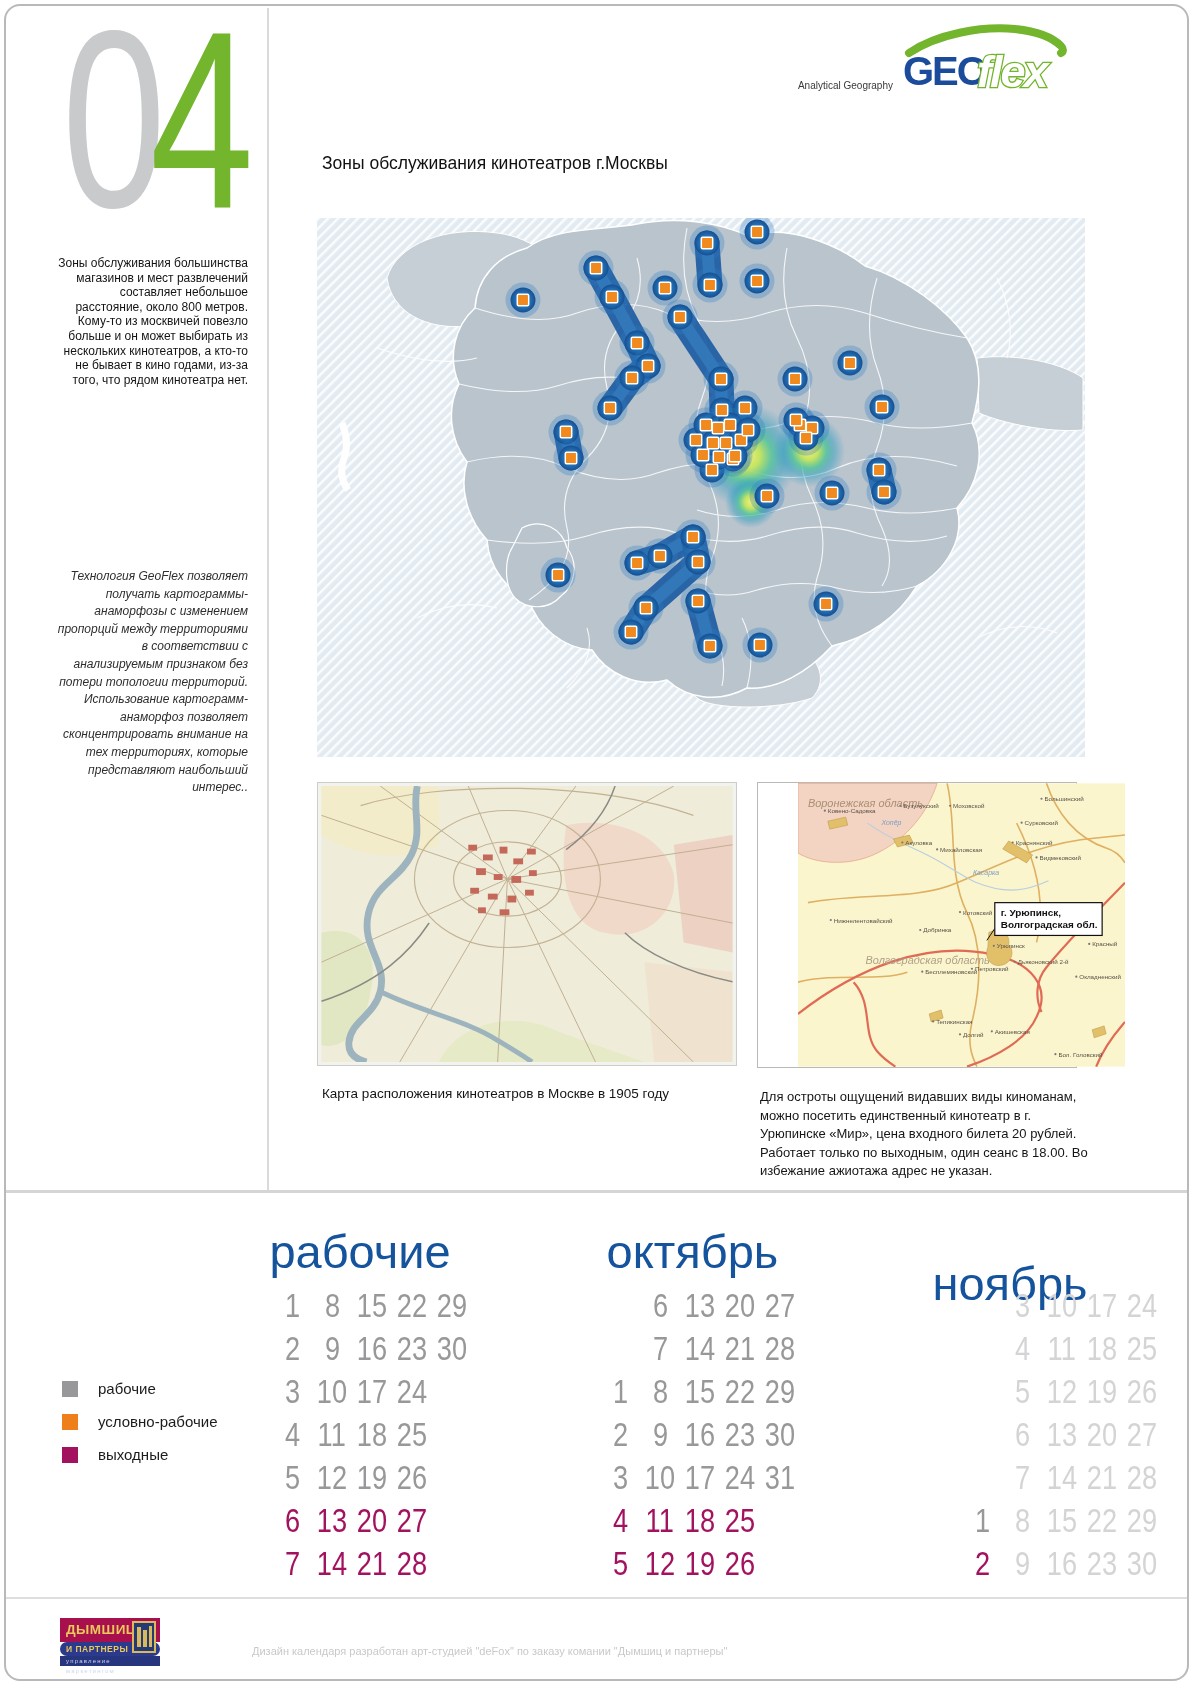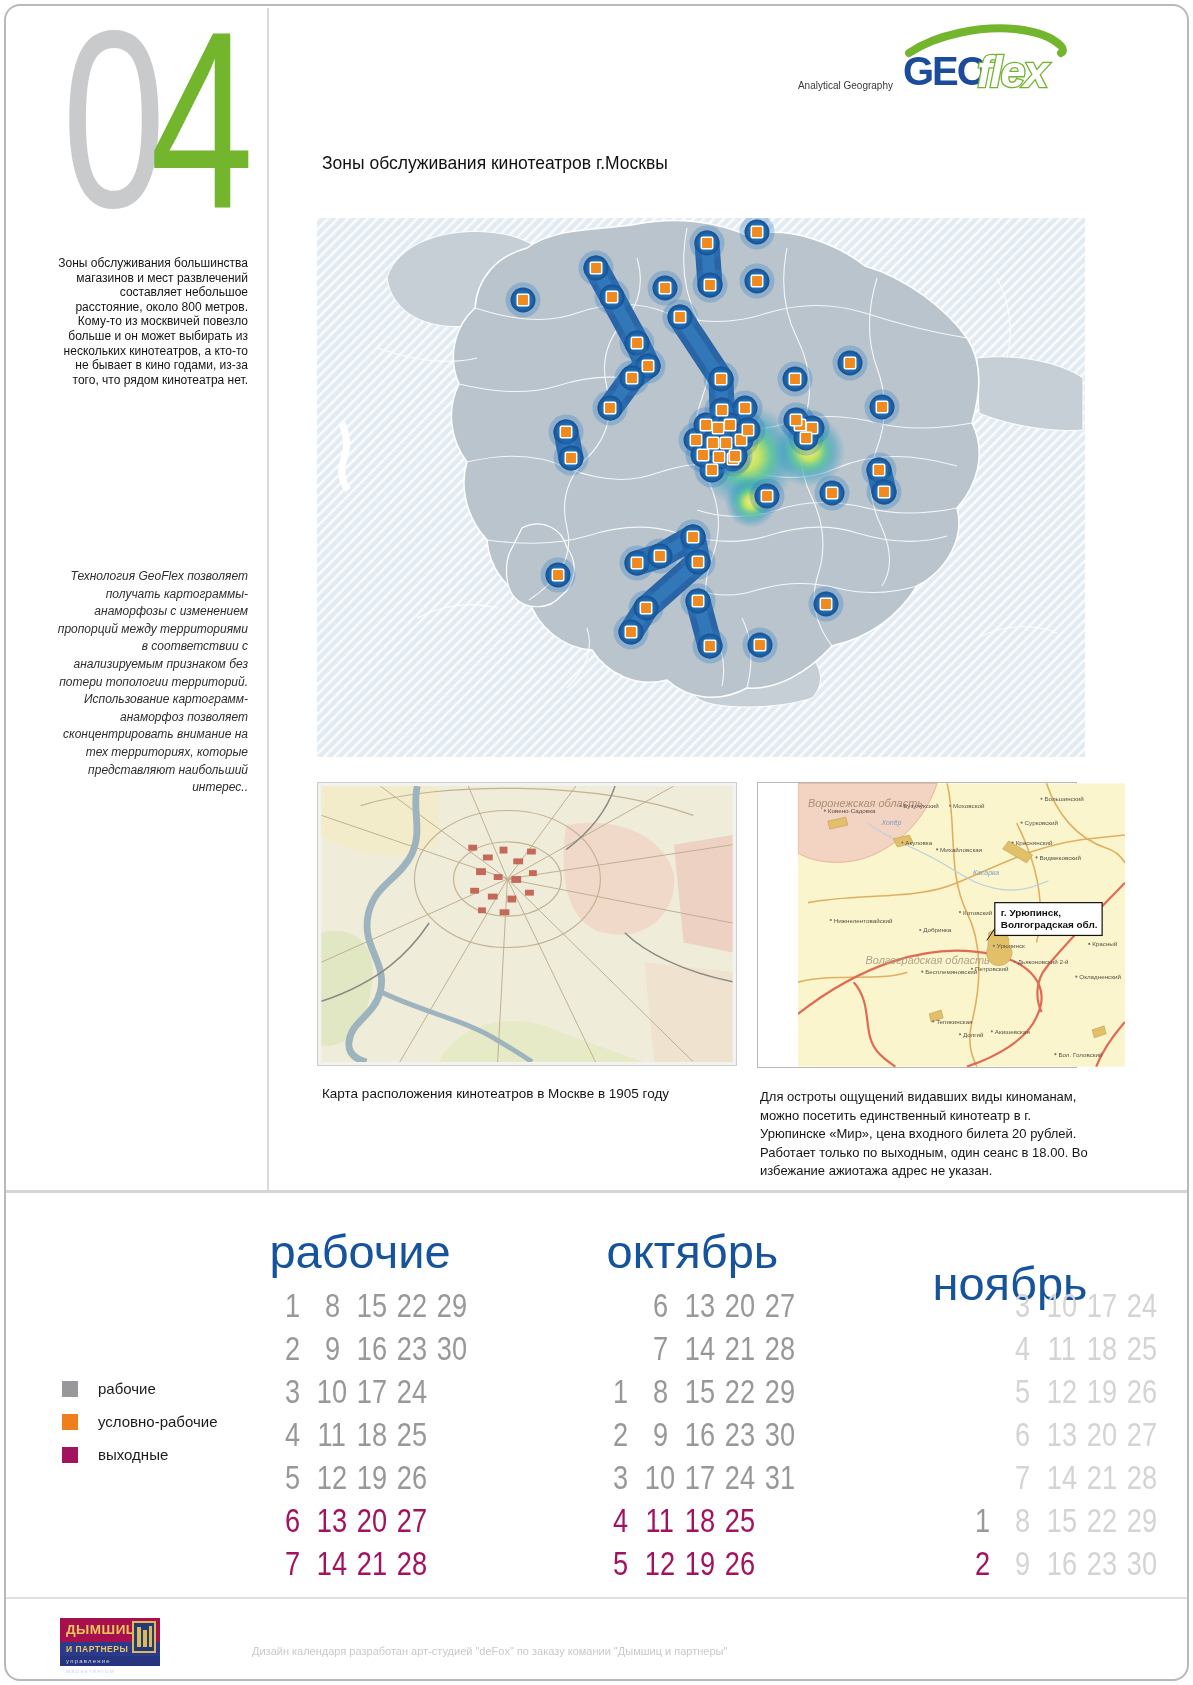--- a/index.html
+++ b/index.html
@@ -43,21 +43,21 @@
   .cal-cell span{display:inline-block;transform:scaleX(.8);}
   .t-w{color:#98989b;} .t-o{color:#a2125f;} .t-l{color:#d4d4d7;}
 
   .legend{position:absolute;left:62px;top:1372px;}
   .leg-row{display:flex;align-items:center;height:33px;}
   .leg-sq{width:16px;height:16px;margin-right:20px;}
   .leg-label{font-size:15px;color:#1c1c1c;}
 
   .dlogo{position:absolute;left:60px;top:1618px;width:100px;height:48px;font-weight:bold;}
   .dl-top{height:24px;background:#a8104d;color:#e9c85c;font-size:13.5px;line-height:24px;padding-left:6px;letter-spacing:.5px;}
-  .dl-mid{height:14px;background:#2b3a8c;color:#e9c85c;font-size:8.5px;line-height:14px;padding-left:6px;letter-spacing:.5px;}
+  .dl-mid{height:14px;background:#2b3a8c;color:#e9c85c;font-size:8.5px;line-height:14px;padding-left:6px;letter-spacing:.5px;border-radius:7px;}
   .dl-bot{height:10px;background:#27357e;color:#cfd6ee;font-size:6px;line-height:10px;padding-left:6px;
       font-weight:normal;letter-spacing:1.2px;}
   .dl-icon{position:absolute;right:4px;top:3px;width:24px;height:32px;background:#233a75;
       border:2px solid #d9b95c;box-sizing:border-box;}
   .dl-icon i{position:absolute;display:block;background:#d9b95c;}
   .dl-icon i.b1{left:3px;top:4px;width:4px;height:20px;}
   .dl-icon i.b2{left:9px;top:7px;width:4px;height:17px;}
   .dl-icon i.b3{left:15px;top:3px;width:3px;height:21px;}
   .credit{position:absolute;left:252px;top:1645px;font-size:11px;color:#c9c9c9;}
 </style>

